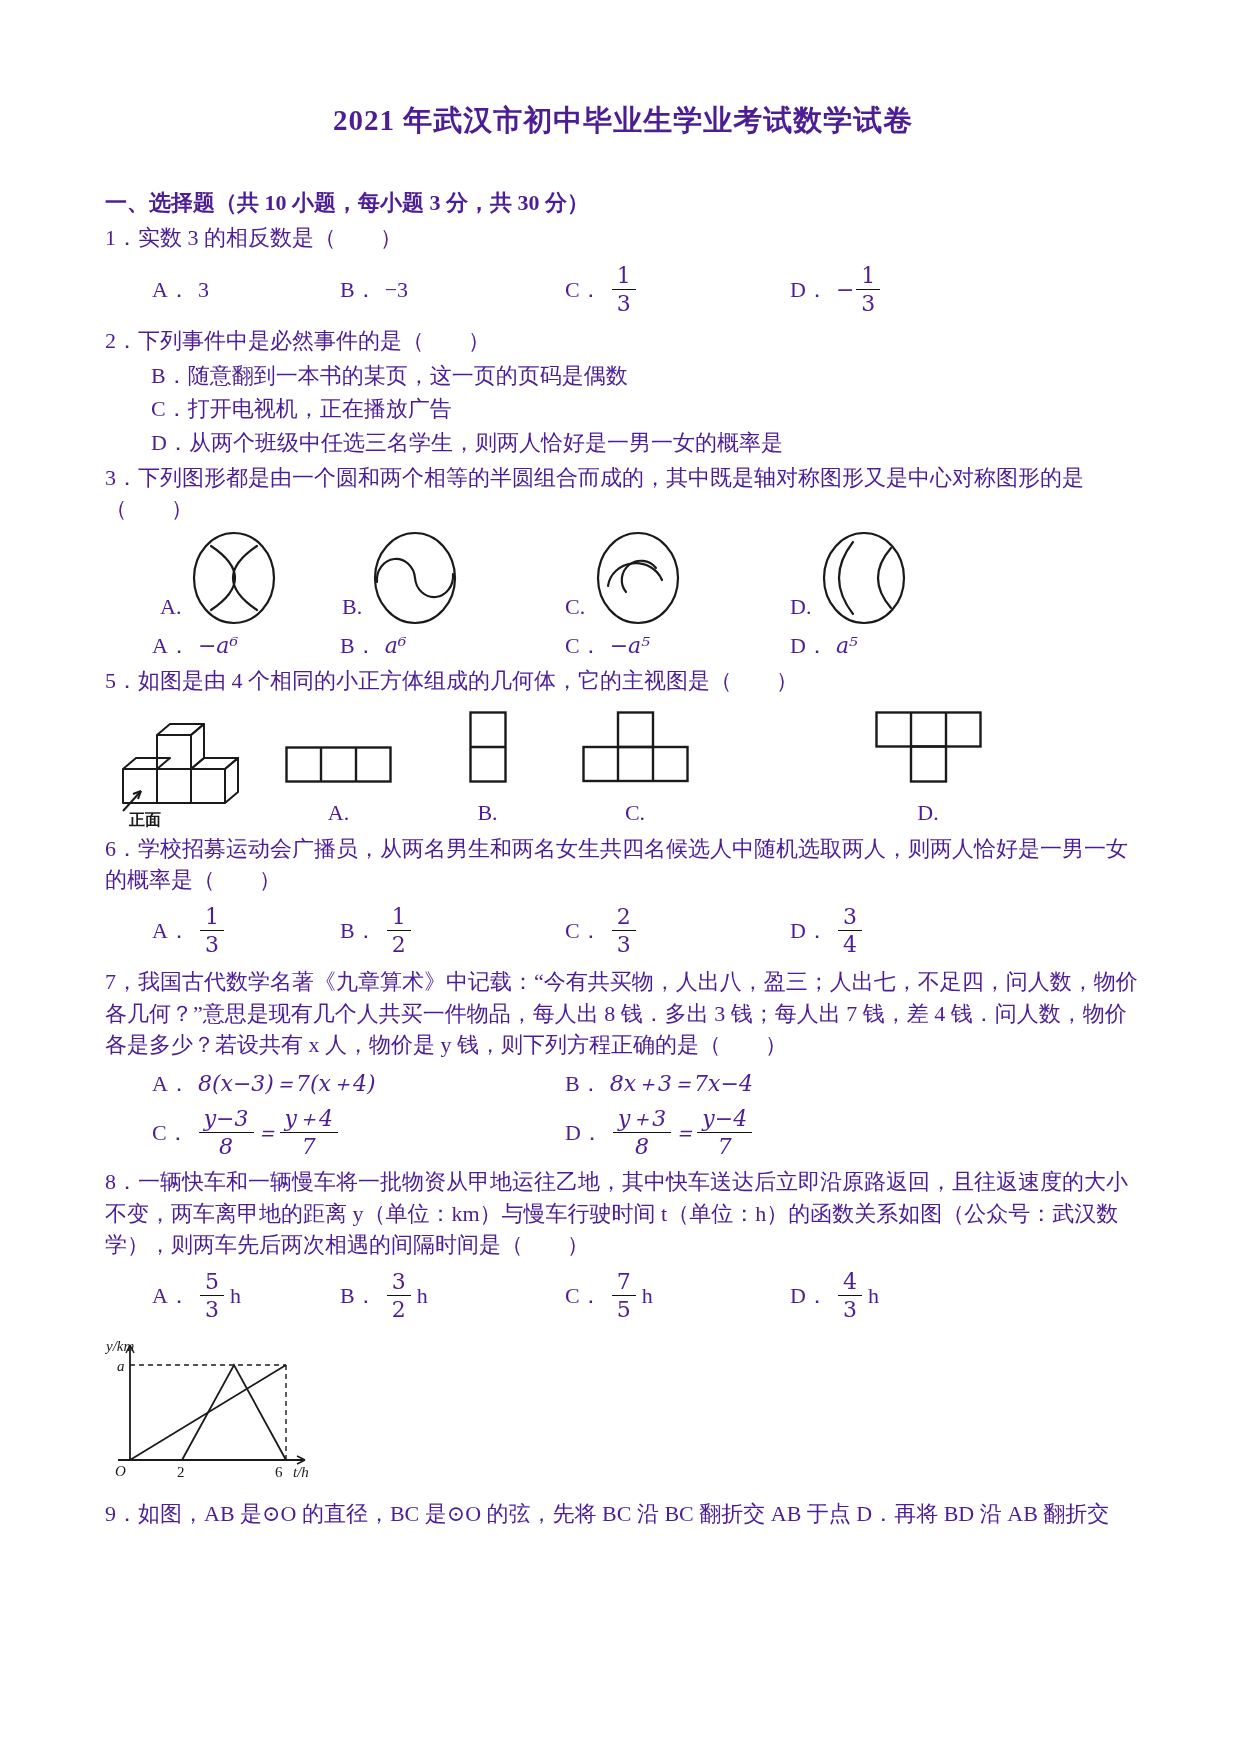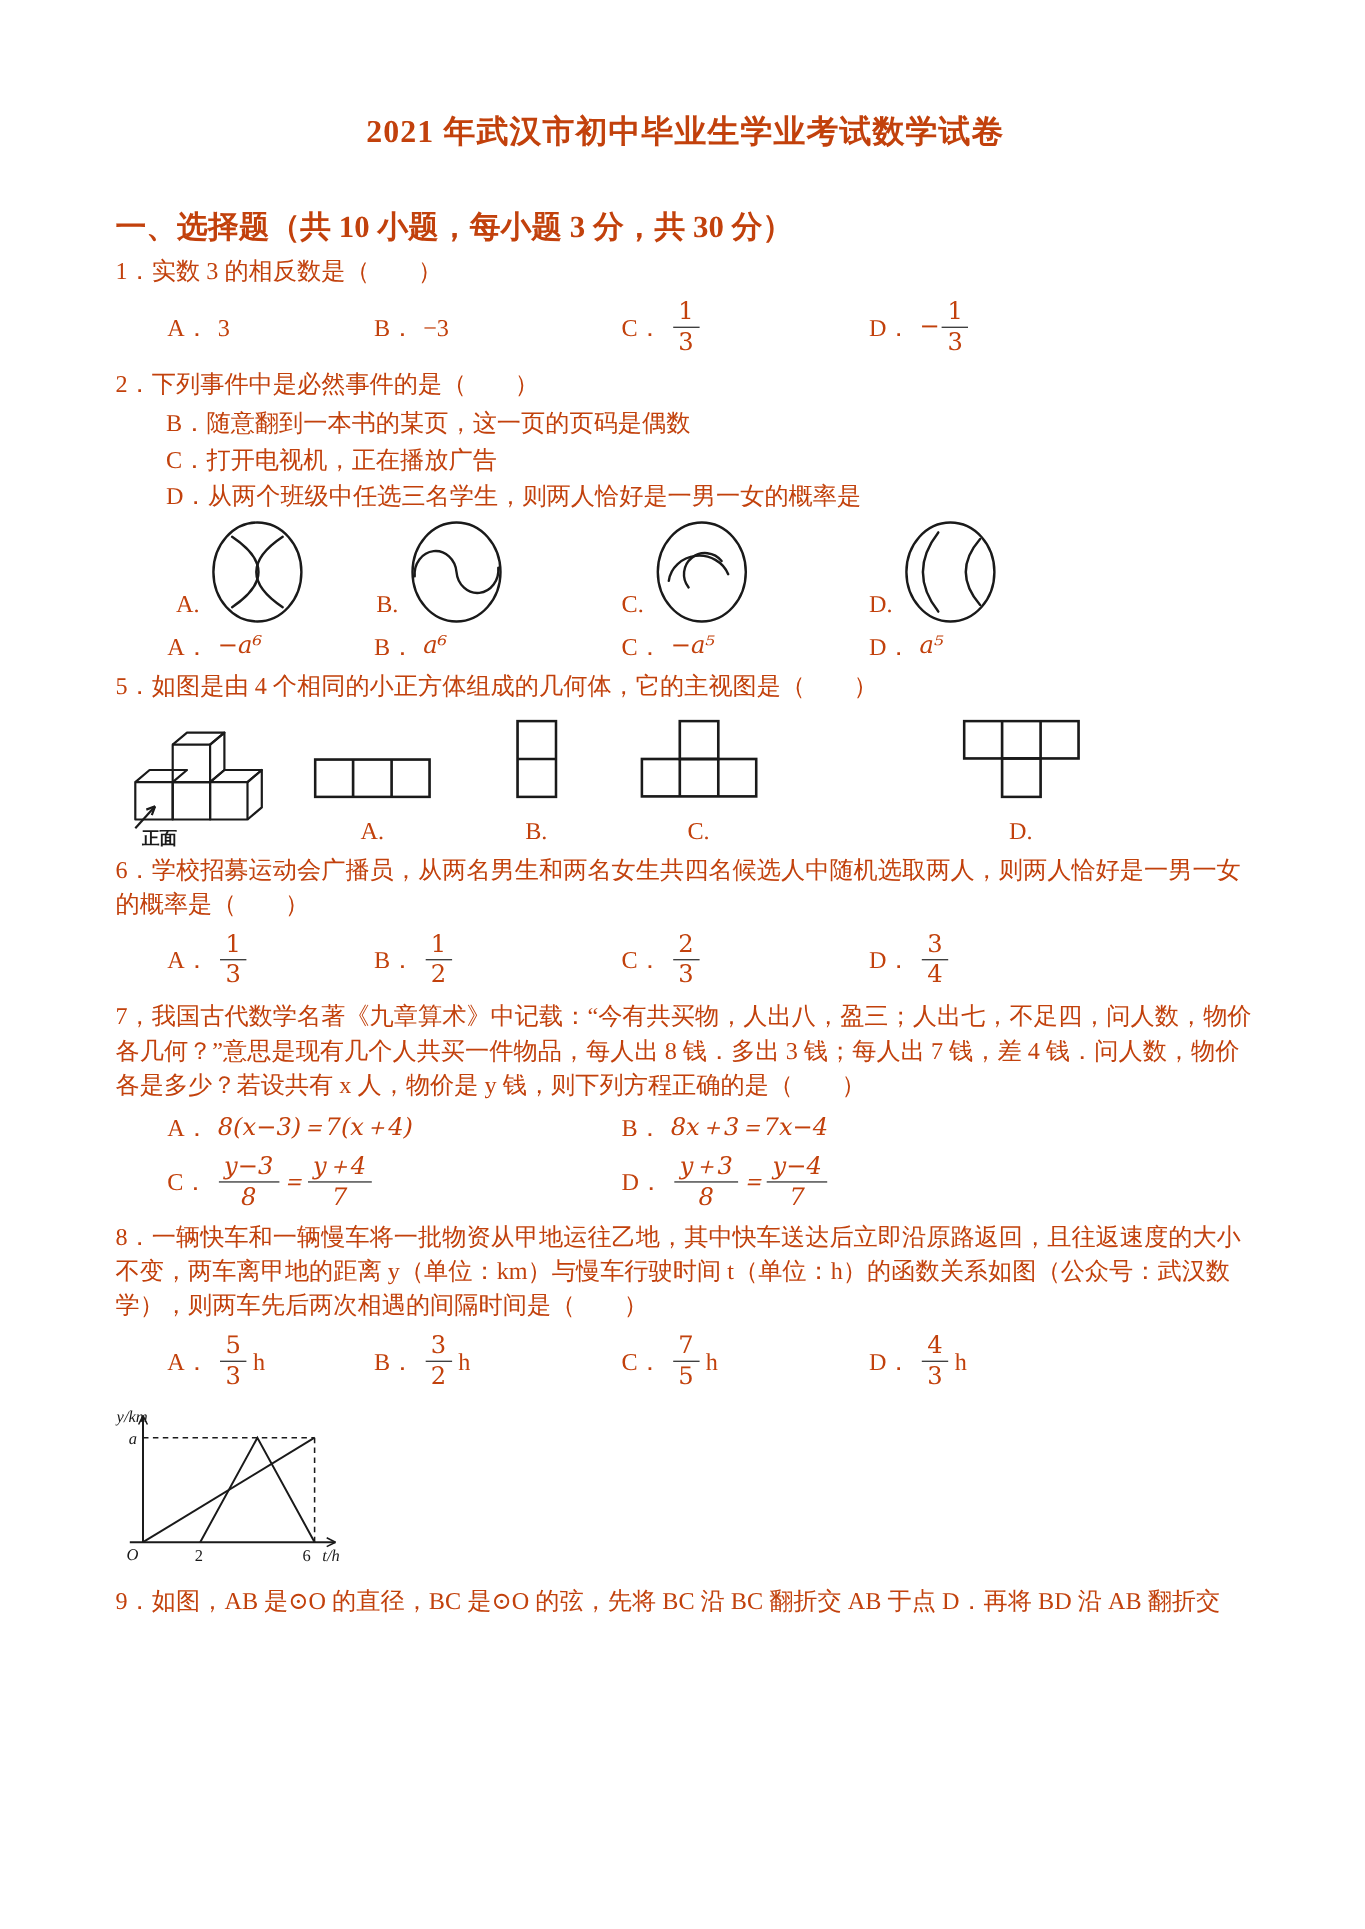--- a/index.html
+++ b/index.html
@@ -1,23 +1,23 @@
 <!DOCTYPE html>
 <html><head>
 <meta charset="utf-8">
 <style>
   html,body{margin:0;padding:0;background:#e8e8e8;}
   .page{
     position:relative;width:1241px;height:1754px;margin:0 auto;background:#ffffff;
-    color:#c2410c;font-family:"Liberation Serif","DejaVu Serif",serif;
+    color:#4c1d95;font-family:"Liberation Serif","DejaVu Serif",serif;
     font-size:22px;line-height:1.42;box-sizing:border-box;
     padding:100px 100px 30px 105px;overflow:hidden;
   }
   .title{text-align:center;font-weight:bold;font-size:29px;margin:0 0 46px 0;letter-spacing:1px;}
-  .sec{font-weight:bold;font-size:28px;margin:0 0 4px 0;}
+  .sec{font-weight:bold;font-size:22px;margin:0 0 4px 0;}
   .qline{margin:4px 0;}
   .optline{padding-left:46px;margin:2px 0;}
   .optrow4{display:grid;grid-template-columns:188px 225px 225px auto;padding-left:47px;align-items:center;margin:4px 0;}
   .optrow4.tall{margin:10px 0;}
   .optrow2{display:grid;grid-template-columns:413px auto;padding-left:47px;align-items:center;margin:8px 0;}
   .opt{display:inline-flex;align-items:center;white-space:nowrap;}
   .olabel{margin-right:8px;}
   .m{font-family:"DejaVu Serif","Liberation Serif",serif;font-style:italic;}
   .frac{display:inline-flex;flex-direction:column;align-items:center;line-height:1.05;vertical-align:middle;margin:0 2px;font-family:"DejaVu Serif",serif;}
   .frac .fnum{border-bottom:1.6px solid #111;padding:0 5px 2px 5px;}
@@ -72,20 +72,21 @@
   </div>
 
   <div>
     <p class="qline">2．下列事件中是必然事件的是（　　）</p>
     <div class="optline">B．随意翻到一本书的某页，这一页的页码是偶数</div>
     <div class="optline">C．打开电视机，正在播放广告</div>
     <div class="optline">D．从两个班级中任选三名学生，则两人恰好是一男一女的概率是</div>
   </div>
 
   <div>
+    <p class="qline">3．下列图形都是由一个圆和两个相等的半圆组合而成的，其中既是轴对称图形又是中心对称图形的是（　　）</p>
     <div class="figrow3">
       <div class="cfig">
         <span class="clabel">A.</span>
         <svg width="90" height="96" viewBox="0 0 90 96" fill="none" stroke="#1a1a1a" stroke-width="2.2" stroke-linecap="round">
           <ellipse cx="45" cy="48" rx="40" ry="45"></ellipse>
           <path d="M 22 16 Q 70 48 22 80"></path>
           <path d="M 68 16 Q 20 48 68 80"></path>
         </svg>
       </div>
       <div class="cfig">

